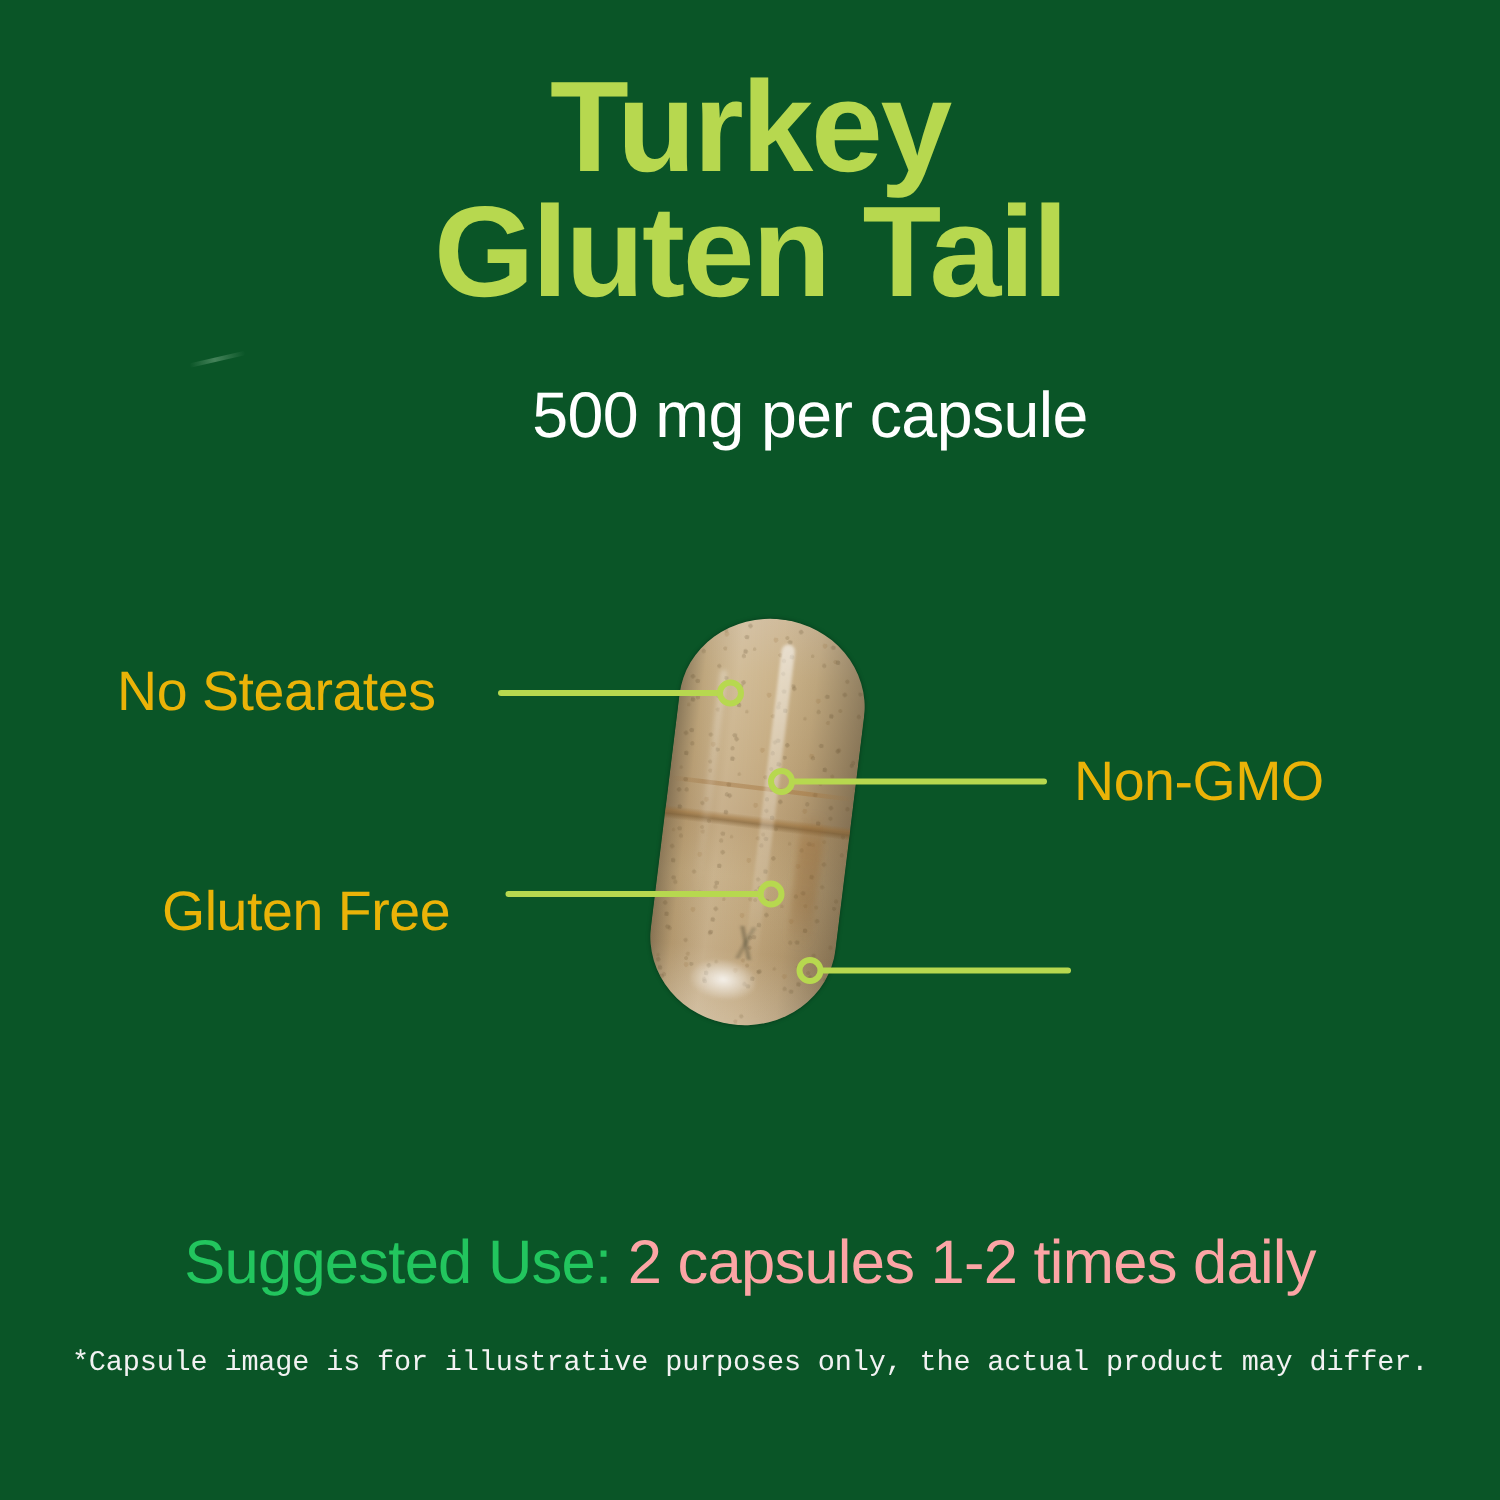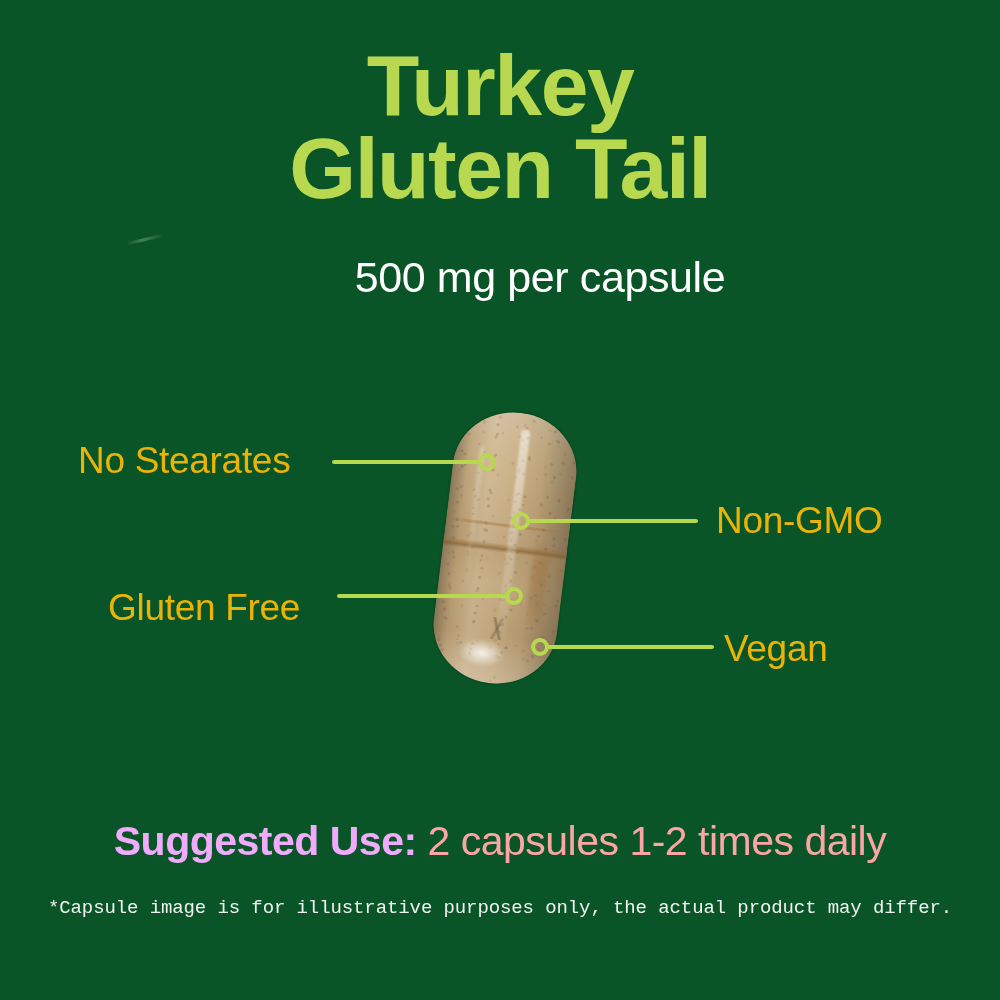--- a/index.html
+++ b/index.html
@@ -248,22 +248,22 @@
     position: absolute;
     top: 818px;
     left: 0;
     width: 1000px;
     text-align: center;
     font-size: 41px;
     white-space: nowrap;
     letter-spacing: -0.5px;
   }
   .suggested-use .su-bold {
-    color: #f0abfc;
-    font-weight: 700;
+    color: #22c55e;
+    font-weight: 400;
     text-align: center;
   }
   .suggested-use .su-rest {
     color: #fca5a5;
     font-weight: 400;
   }
   .disclaimer {
     position: absolute;
     top: 897px;
     left: 0;
@@ -309,21 +309,20 @@
   <div class="leader-dot" style="left:478px; top:453px;"></div>
 
   <div class="callout-label" style="left:108px; top:574px;margin-top:13px;">Gluten Free</div>
   <div class="leader" style="left:337px; top:594px; width:172px;"></div>
   <div class="leader-dot" style="left:505px; top:587px;"></div>
 
   <div class="callout-label right-side" style="left:716px; top:500px;">Non-GMO</div>
   <div class="leader-dot" style="left:512px; top:512px;"></div>
   <div class="leader" style="left:528px; top:519px; width:170px;"></div>
 
-  <div class="callout-label right-side" style="left:724px; top:628px;">Vegan</div>
   <div class="leader-dot" style="left:531px; top:638px;"></div>
   <div class="leader" style="left:547px; top:645px; width:167px;"></div>
 
   <div class="suggested-use">
     <span class="su-bold">Suggested Use:</span><span class="su-rest"> 2 capsules 1-2 times daily</span>
   </div>
 
   <div class="disclaimer">*Capsule image is for illustrative purposes only, the actual product may differ.</div>
 
 </div>

